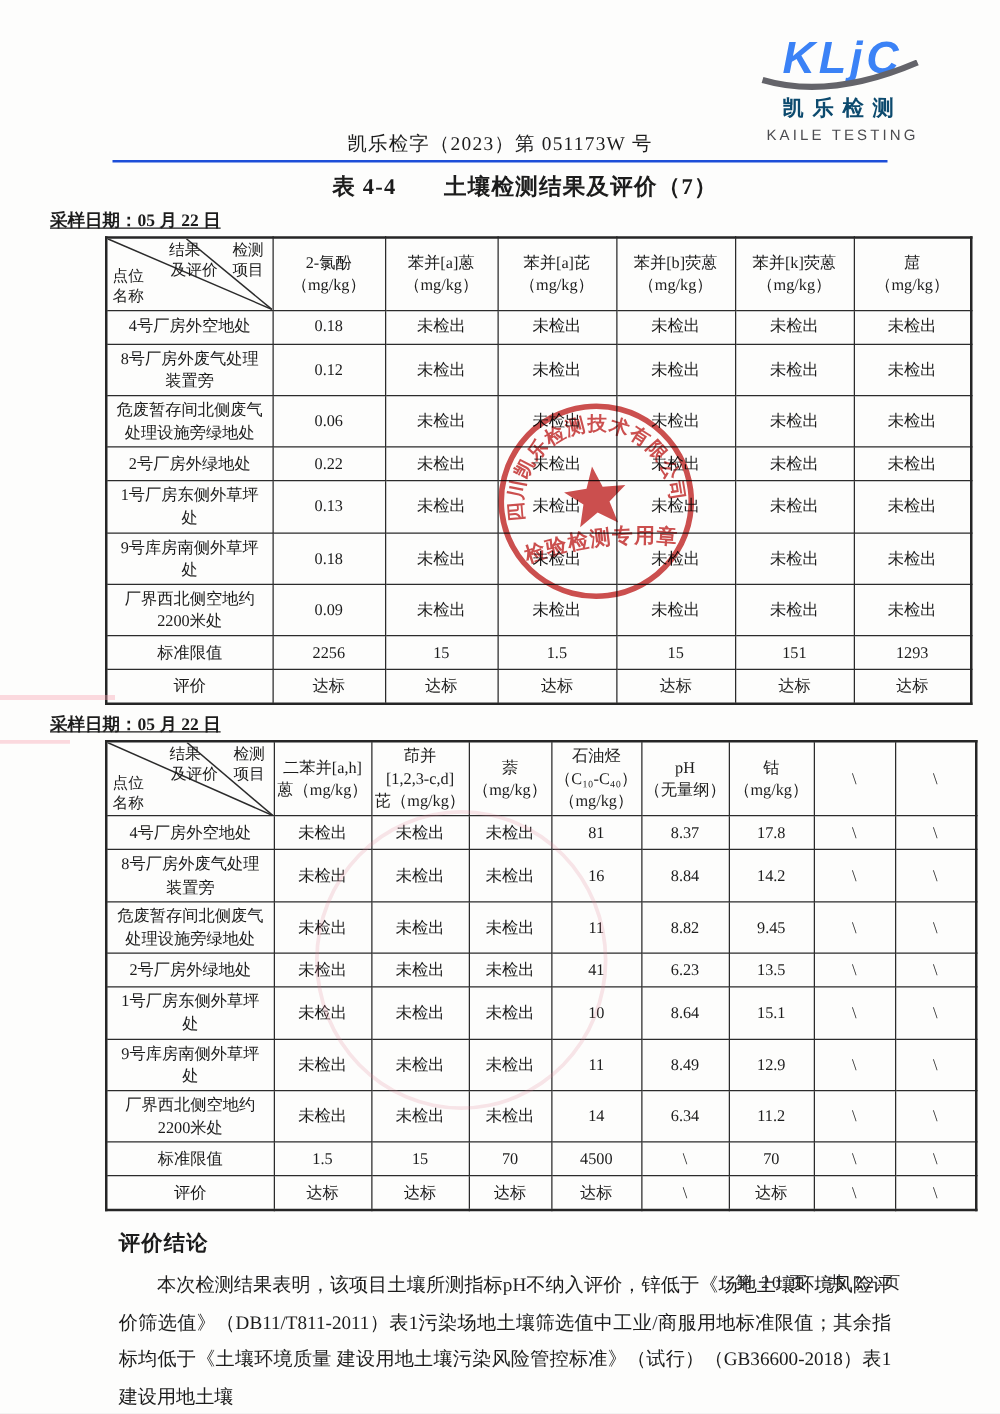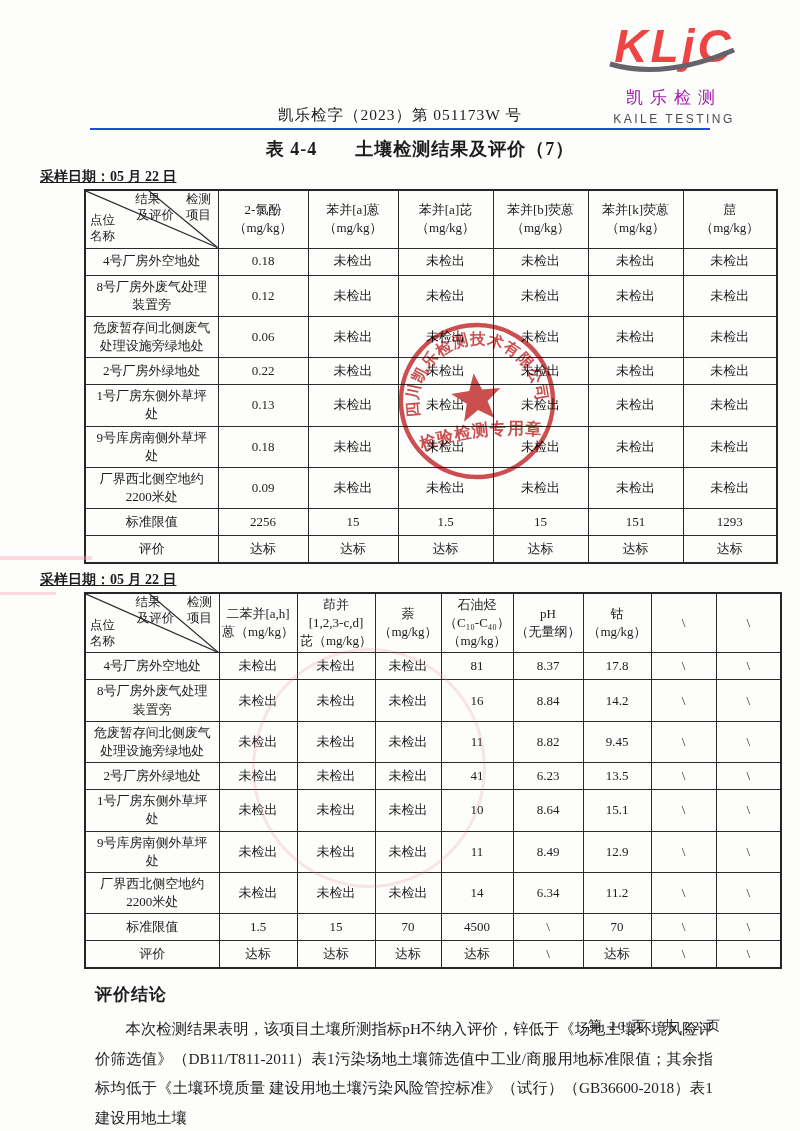--- a/index.html
+++ b/index.html
@@ -7,46 +7,46 @@
     position:relative; width:800px; height:1131px; margin:0 auto;
     background:#fdfdfc; overflow:hidden;
     font-family:"Liberation Serif","DejaVu Serif",serif;
     color:#1c1c1c;
   }
   
   .logo{position:absolute; top:22px; right:48px; width:156px; text-align:center;}
   .logo-brand-wrap{position:relative; height:52px;}
   .logo-brand{
     font-family:"Liberation Sans","DejaVu Sans",sans-serif;
-    font-size:46px; font-weight:bold; font-style:italic;
-    color:#ef4444; letter-spacing:3px; line-height:48px;
+    font-size:36px; font-weight:bold; font-style:italic;
+    color:#3b82f6; letter-spacing:3px; line-height:48px;
   }
   .logo-swoosh{position:absolute; left:10px; top:26px;}
-  .logo-cn{font-size:17px; font-weight:normal; color:#a21caf; letter-spacing:7px; margin-top:12px;}
+  .logo-cn{font-size:17px; font-weight:bold; color:#0c4a6e; letter-spacing:7px; margin-top:1px;}
   .logo-en{font-family:"Liberation Sans","DejaVu Sans",sans-serif; font-size:12px; color:#4c4c50; letter-spacing:2.5px; margin-top:3px;}
   
   .doc-head{margin:0 90px; height:128px; border-bottom:2px solid #1d4ed8; position:relative;}
   .doc-number{position:absolute; bottom:2px; left:0; right:0; text-align:center; font-size:15.5px; letter-spacing:1px;}
   
   .tbl-title{margin-top:7px; text-align:center; font-size:18px; font-weight:bold; letter-spacing:1px;margin-left:40px;}
   .sampling{margin:7px 0 3px 40px; font-size:14px; font-weight:bold;text-decoration:underline;}
   
   table.doc-table{border-collapse:collapse; table-layout:fixed; margin-left:84px; border:2px solid #262626; background:transparent;}
   table.doc-table th, table.doc-table td{
     border:1.5px solid #2b2b2b; text-align:center; vertical-align:middle;
     font-size:13px; font-weight:normal; line-height:1.4; padding:2px 2px;
   }
   table.doc-table thead tr{height:58px;}
   table.doc-table tbody tr{height:27px;}
   table.doc-table td.site{padding:2px 5px;}
   th.corner{position:relative; padding:0;}
   .diag{position:absolute; left:0; top:0; width:100%; height:100%;}
   .diag line{stroke:#2b2b2b; stroke-width:1.2; vector-effect:non-scaling-stroke;}
   .corner span{position:absolute; font-size:12.5px; line-height:1.25;}
-  .corner i{display:block; font-style:normal;font-family:Liberation Mono, monospace;}
+  .corner i{display:block; font-style:normal;}
   .c-tl{top:2px; left:27%;}
   .c-tl i.ind{padding-left:15px;}
   .c-tr{top:2px; right:5%; text-align:right;}
   .c-bl{bottom:2px; left:4px; text-align:left;}
   
   .conclusion{margin:14px 84px 0 95px;}
   .concl-head{font-size:17px; font-weight:bold; letter-spacing:1px;}
   .concl-text{margin:8px 0 0 0; width:618px; font-size:15.3px; line-height:1.95; text-align:justify; text-indent:2em;}
   
   .footer{position:absolute; right:78px; bottom:96px; font-size:13.5px; letter-spacing:2px;}

